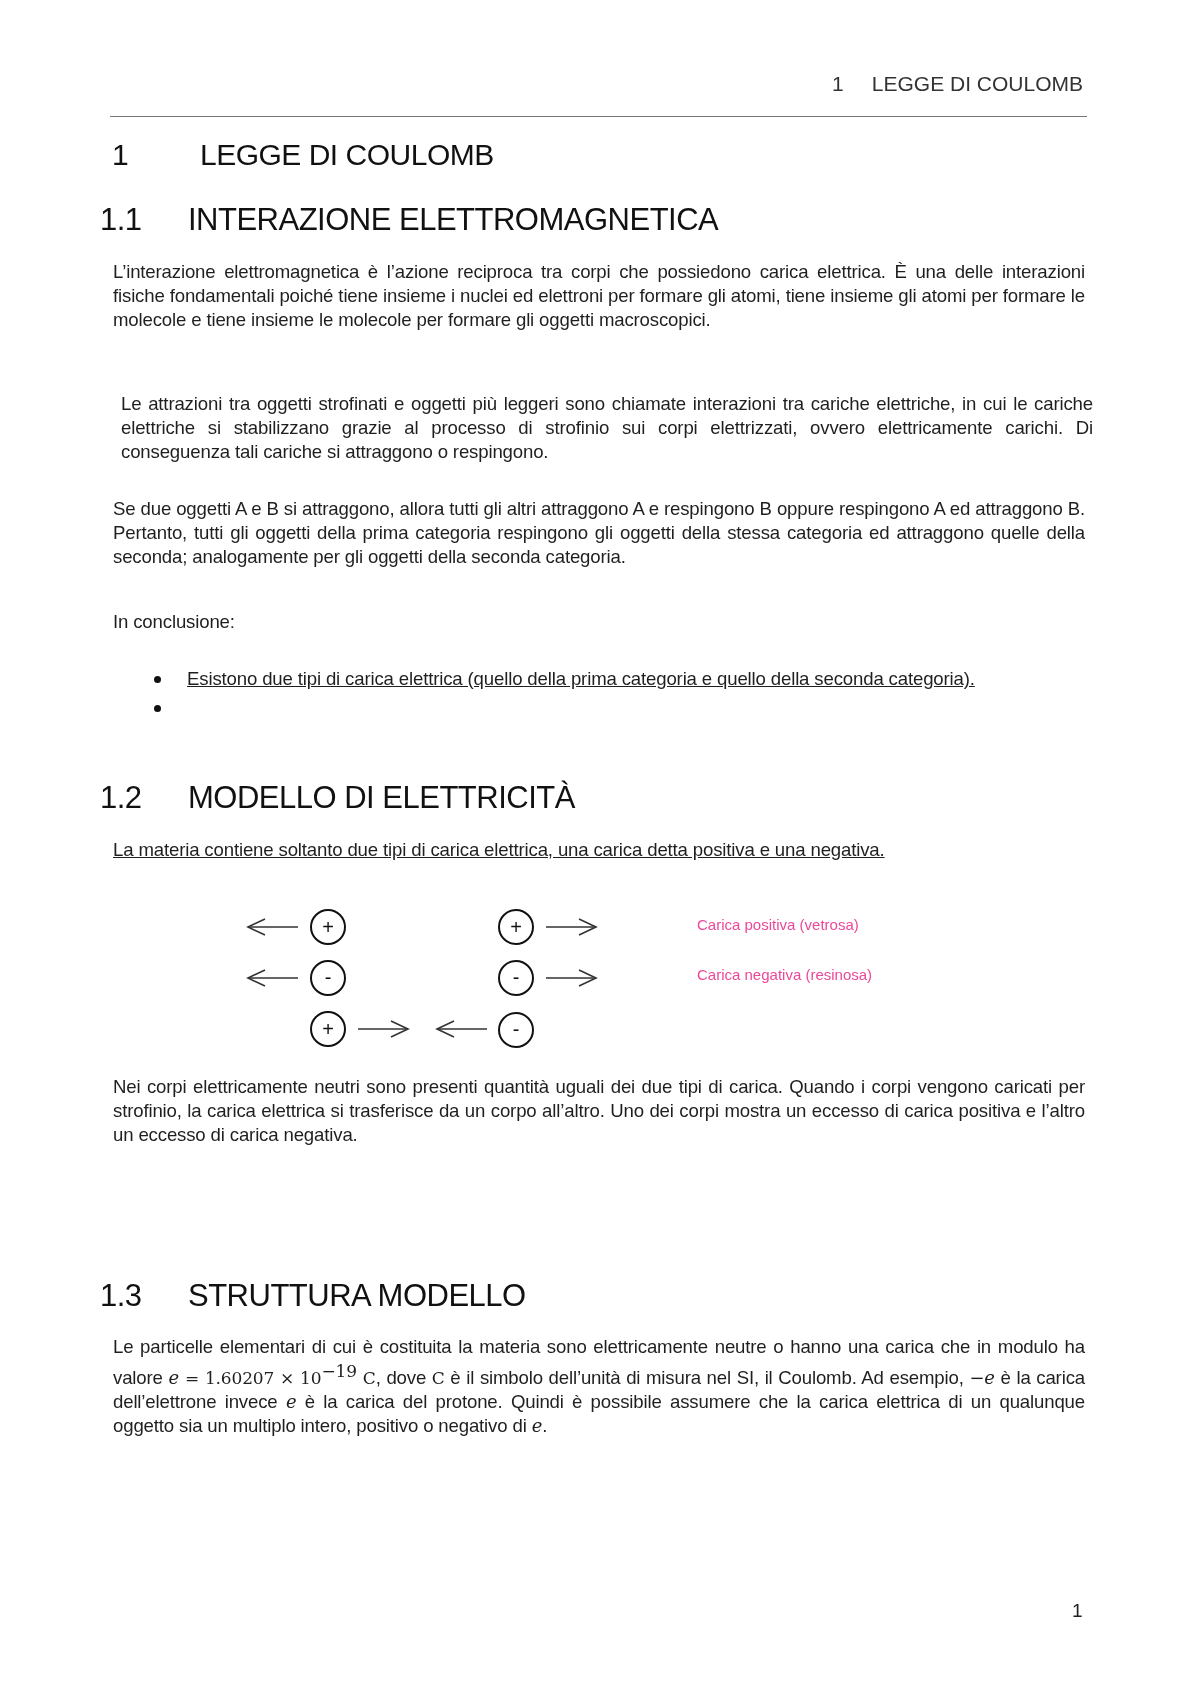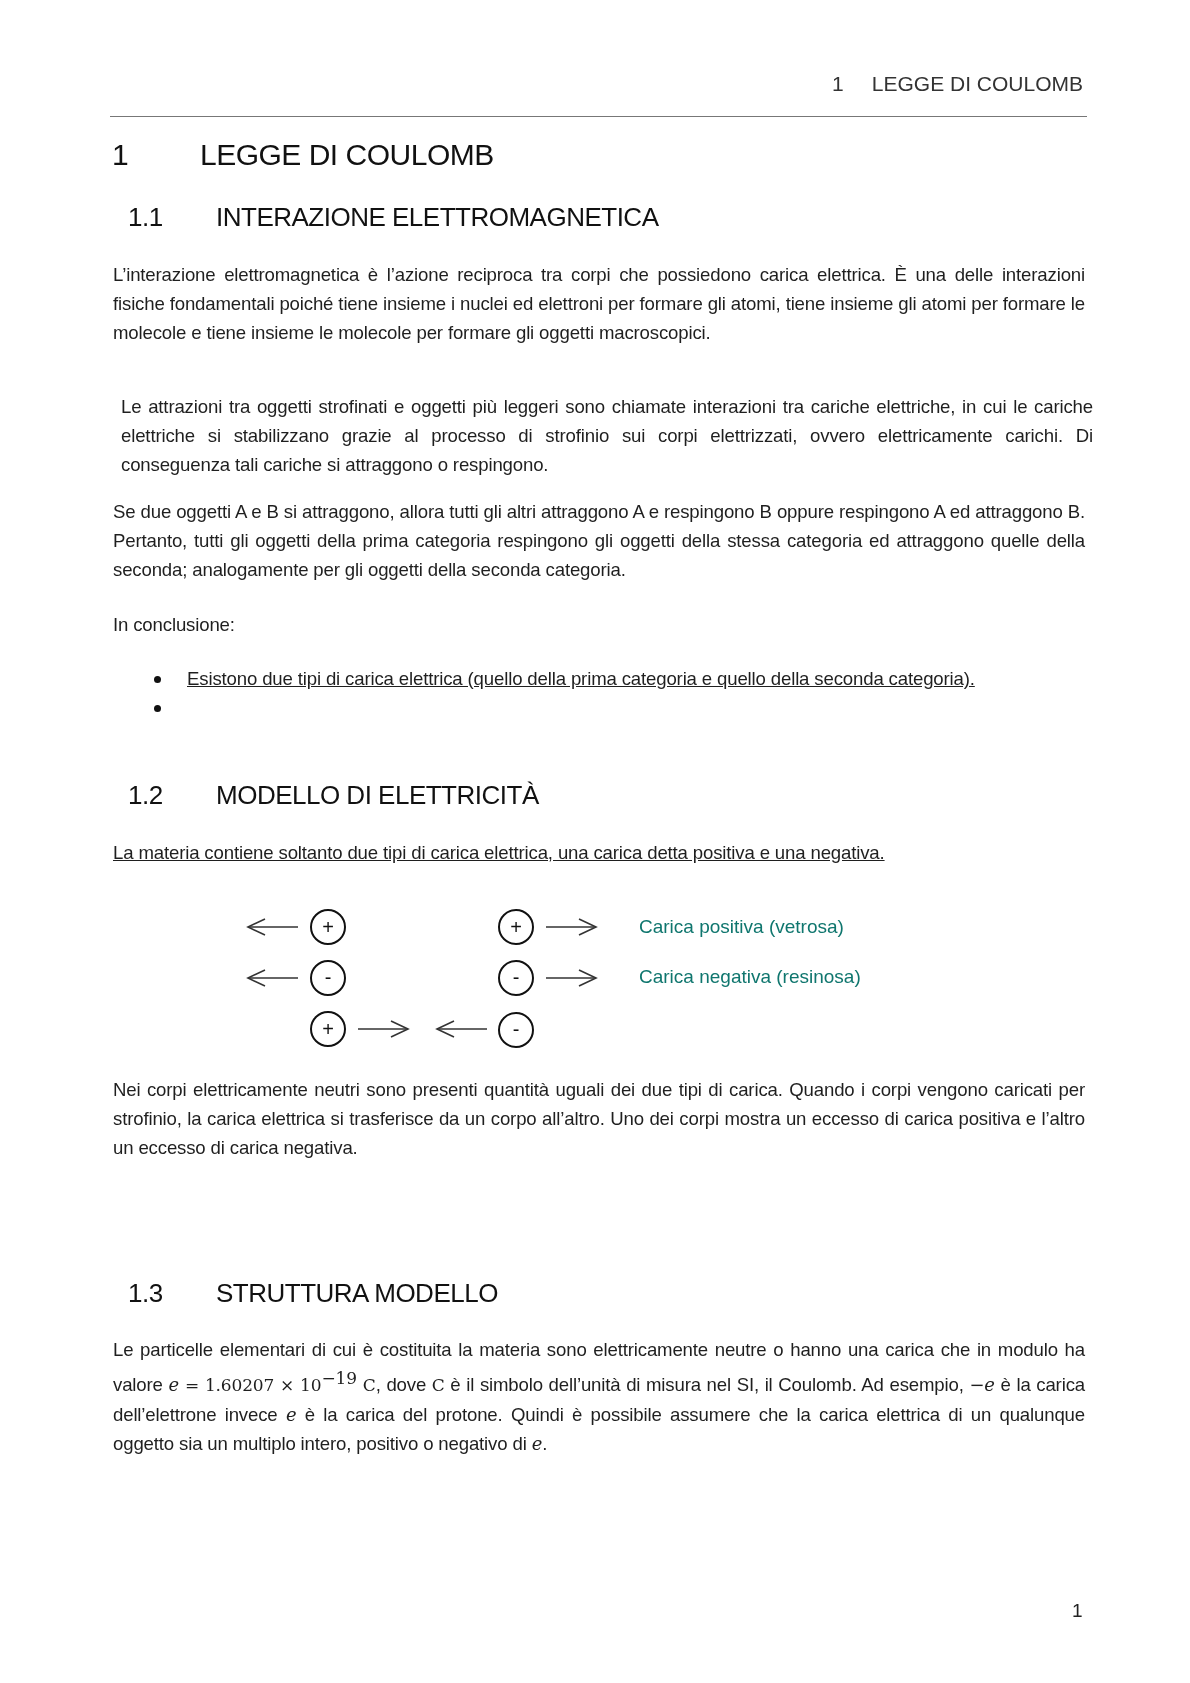--- a/index.html
+++ b/index.html
@@ -6,31 +6,31 @@
   body { width: 1190px; height: 1683px; position: relative; overflow: hidden;
          font-family: "Liberation Sans", sans-serif; color: #1a1a1a; }
   .page { position: absolute; left: 0; top: 0; width: 1190px; height: 1492px; }
   .running-header { position: absolute; top: 72px; right: 107px; font-size: 21px; color: #333;
                     letter-spacing: 0px; }
   .running-header .num { margin-right: 28px; }
   .header-rule { position: absolute; top: 116px; left: 110px; width: 977px; height: 0;
                  border-top: 1.5px solid #777; }
   .h1 { position: absolute; left: 112px; font-size: 30px; color: #111; white-space: nowrap; letter-spacing: -0.5px; }
   .h1 .num, .h2 .num { display: inline-block; width: 88px; }
-  .h2 { position: absolute; left: 128px; font-size: 26px; color: #111; white-space: nowrap; letter-spacing: -0.5px; }
-  .para { position: absolute; left: 113px; width: 972px; font-size: 18.6px; line-height: 29px;
+  .h2 { position: absolute; left: 100px; font-size: 31px; color: #111; white-space: nowrap; letter-spacing: -0.5px; }
+  .para { position: absolute; left: 113px; width: 972px; font-size: 18.6px; line-height: 24px;
           text-align: justify; color: #1f1f1f; letter-spacing: -0.15px; }
   .para.last-left { text-align-last: left; }
   .bullets { position: absolute; left: 113px; width: 972px; margin: 0; padding: 0; list-style: none;
              font-size: 18.6px; line-height: 29px; color: #1f1f1f; letter-spacing: -0.15px; text-decoration: underline; }
   .bullets li { position: relative; padding-left: 74px; text-align: justify; text-align-last: left; }
   .bullets li .dot { position: absolute; left: 41px; top: 12px; width: 7px; height: 7px;
                      background: #111; border-radius: 50%; }
   .diagram { position: absolute; left: 0; top: 0; width: 1190px; height: 1683px; pointer-events: none; }
-  .legend-label { position: absolute; left: 639px; font-size: 19px; color: #0f766e; white-space: nowrap; }
+  .legend-label { position: absolute; left: 697px; font-size: 15px; color: #ec4899; white-space: nowrap; }
   .page-number { position: absolute; top: 1600px; left: 1072px; font-size: 19px; color: #222; }
   .math { font-family: "DejaVu Serif", serif; font-style: italic; font-size: 18px; }
   .math-up { font-family: "DejaVu Serif", serif; font-size: 17px; }
   sup { font-size: 12px; }
 </style>
 </head>
 <body>
 
 <div class="page">
 

